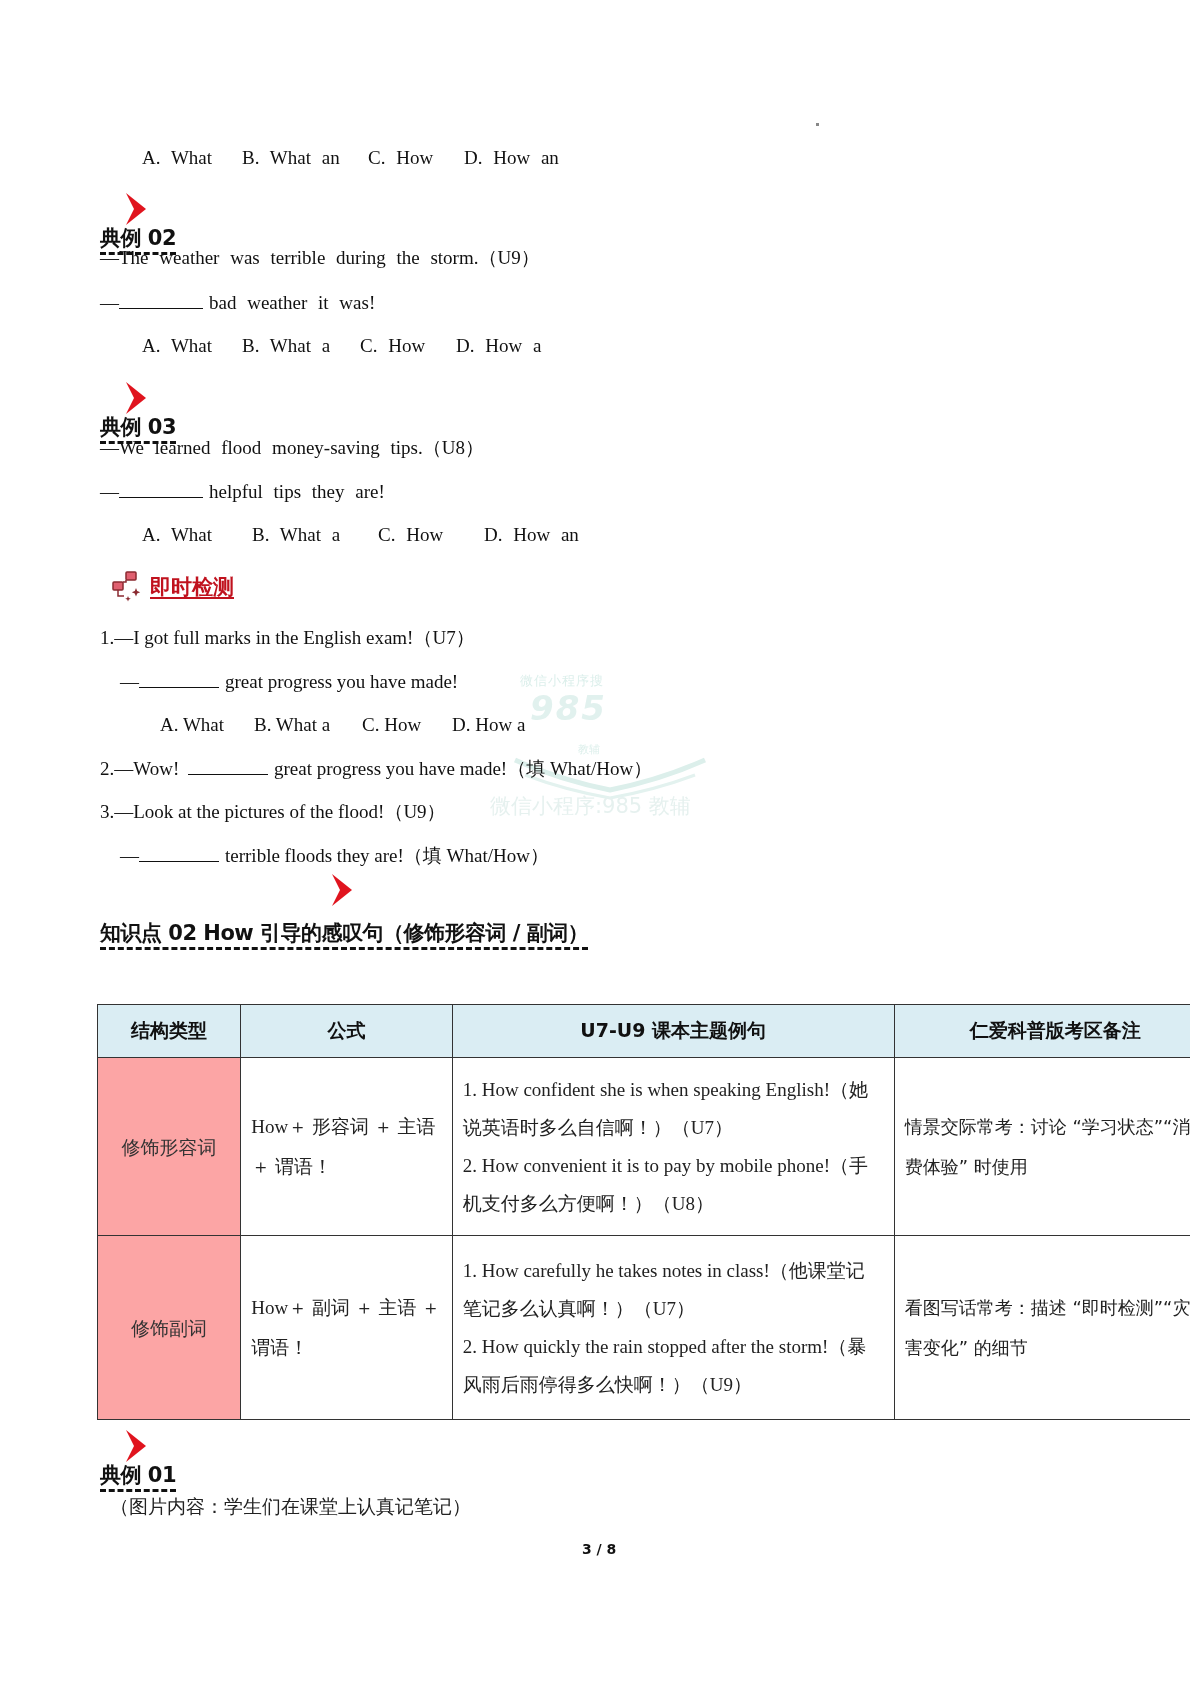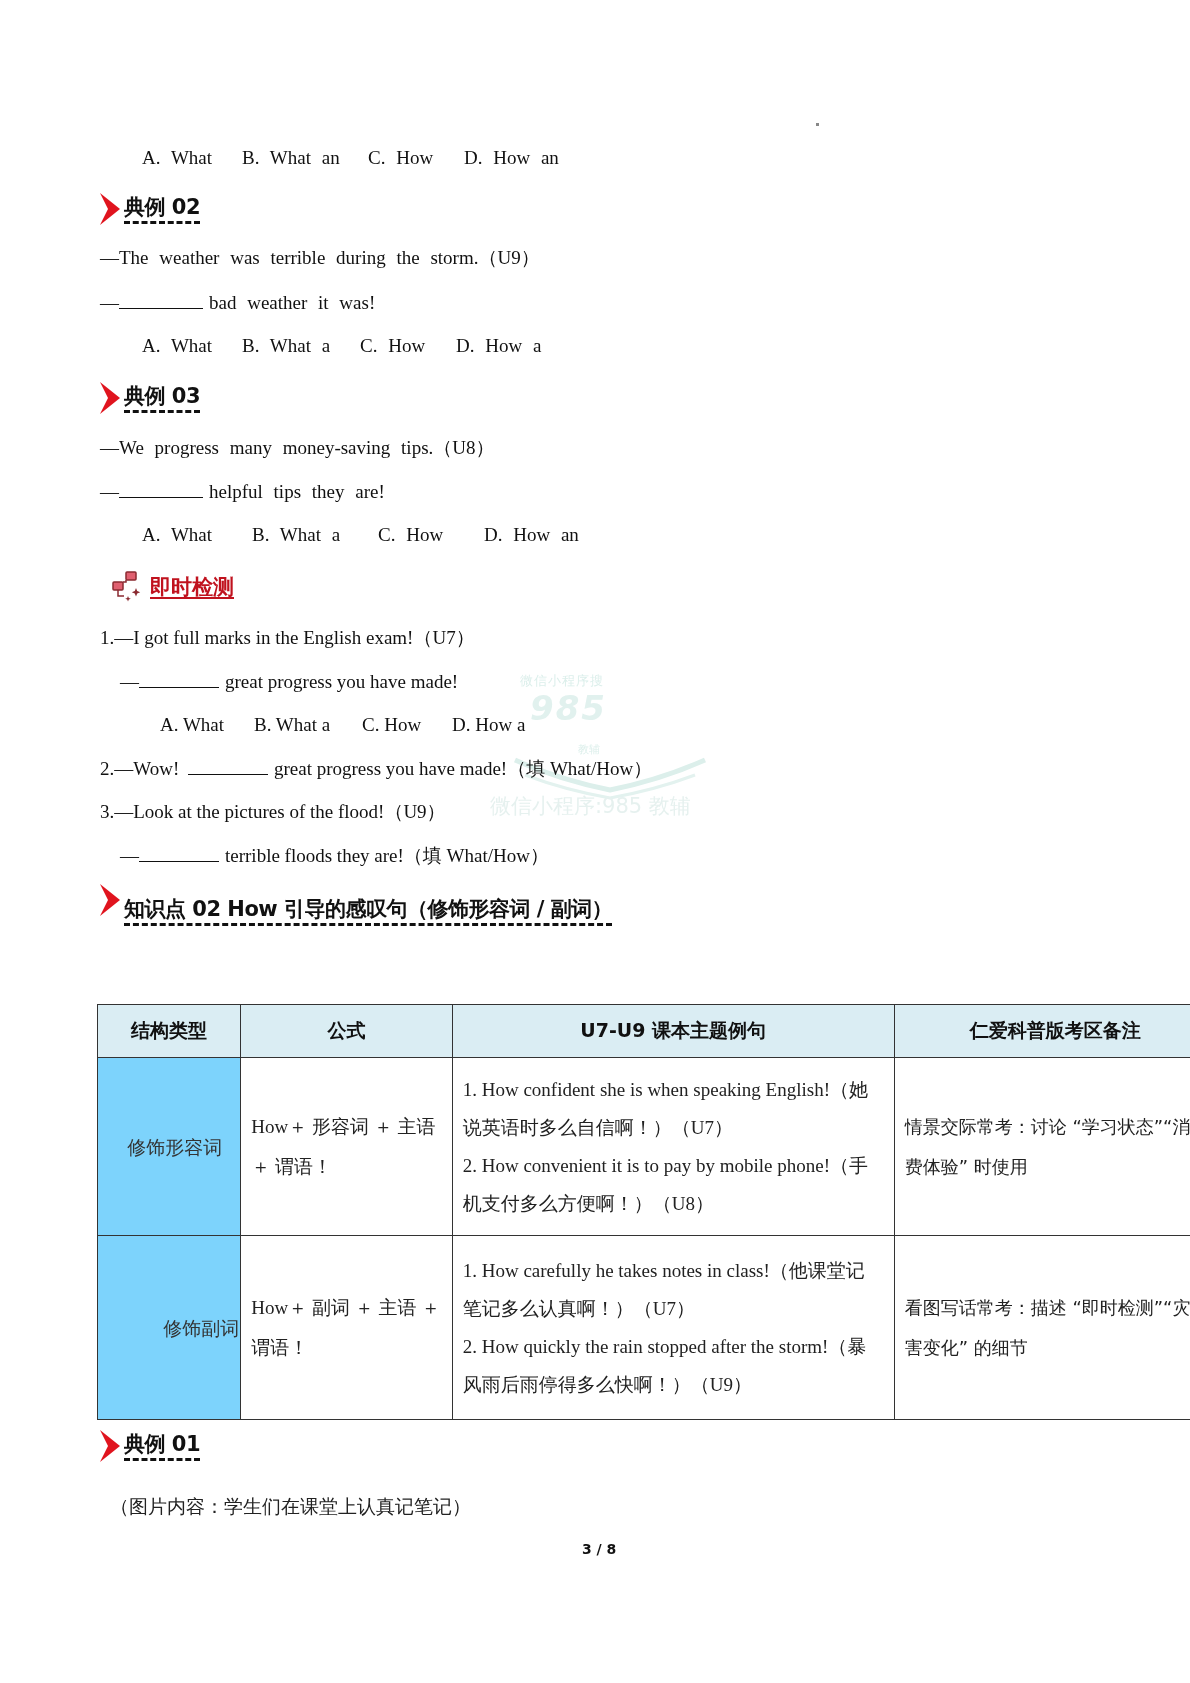--- a/index.html
+++ b/index.html
@@ -7,21 +7,21 @@
       width: 1190px; height: 1683px; position: relative; overflow: hidden;
       font-family: "Liberation Serif", "DejaVu Serif", serif;
       color: #111;
     }
     .abs { position: absolute; }
     .line { position: absolute; font-size: 19px; white-space: nowrap; line-height: 24px; }
     .spaced { word-spacing: 6px; }
     .opts { position: absolute; font-size: 19px; white-space: nowrap; line-height: 24px; }
     .opts span { display: inline-block; }
     .blank { display: inline-block; width: 84px; border-bottom: 1.5px solid #111; height: 18px; vertical-align: baseline; margin-right: 6px; }
-    .heading { position: absolute; display: flex; align-items: center; }
+    .heading { position: absolute; display: flex; align-items: center; flex-direction: column; }
     .arrow { width: 22px; height: 32px; margin-right: 2px; }
     .heading-text {
       font-family: "DejaVu Sans", sans-serif; font-weight: bold; font-size: 21px;
       color: #111; border-bottom: 3px dashed #111; padding-bottom: 1px; line-height: 26px;
       letter-spacing: -0.5px;
     }
     .test-heading { position: absolute; display: flex; align-items: center; }
     .test-text {
       font-family: "DejaVu Sans", sans-serif; font-weight: bold; font-size: 21px;
       color: #c0121e; text-decoration: underline; text-underline-offset: 3px;
@@ -35,21 +35,21 @@
     .wm-bottom { position: absolute; left: 0px; top: 120px; font-family: "DejaVu Sans", sans-serif; font-size: 21px; color: #e6f1ef; white-space: nowrap; }
     table.grammar {
       position: absolute; left: 97px; top: 1004px; width: 1120px;
       border-collapse: collapse; font-size: 19px;
     }
     table.grammar th, table.grammar td { border: 1.5px solid #333; }
     table.grammar th {
       background: #daedf3; height: 50px; font-family: "DejaVu Sans", sans-serif;
       font-weight: bold; font-size: 19px; text-align: center;
     }
-    table.grammar td.type { background: #7dd3fc; text-align: right; font-family: "DejaVu Sans", sans-serif; color: #333; line-height: 40px; }
+    table.grammar td.type { background: #fca5a5; text-align: center; font-family: "DejaVu Sans", sans-serif; color: #333; line-height: 40px; }
     table.grammar td.formula { padding: 0 10px; line-height: 40px; color: #222; }
     table.grammar td.examples { padding: 6px 10px; line-height: 38px; color: #222; }
     table.grammar td.notes { padding: 0 10px; line-height: 40px; color: #222; font-family: "DejaVu Sans", sans-serif; font-size: 18px; }
     .page-num { position: absolute; left: 582px; top: 1541px; font-family: "DejaVu Sans", sans-serif; font-weight: bold; font-size: 14px; }
     .caption { position: absolute; left: 110px; top: 1494px; font-family: "DejaVu Sans", sans-serif; font-size: 19px; color: #222; white-space: nowrap; }
   </style>
 </head>
 <body>
 
 <div class="dotmark"></div>
@@ -71,21 +71,21 @@
 <div class="opts spaced" style="left:142px; top:334px;">
   <span style="width:100px;">A. What</span><span style="width:118px;">B. What a</span><span style="width:96px;">C. How</span><span>D. How a</span>
 </div>
 
 <div class="heading" style="left:100px; top:382px;">
   <svg class="arrow" viewBox="0 0 22 32">
       <polygon points="0,0 20,16 0,32 8,16" fill="#e0141e"></polygon>
     </svg>
   <span class="heading-text">典例 03</span>
 </div>
-<div class="line spaced" style="left:100px; top:436px;">—We progress many money-saving tips.（U8）</div>
+<div class="line spaced" style="left:100px; top:436px;">—We learned flood money-saving tips.（U8）</div>
 <div class="line spaced" style="left:100px; top:479px;">
   <span>—</span><span class="blank"></span><span>helpful tips they are!</span>
 </div>
 <div class="opts spaced" style="left:142px; top:523px;">
   <span style="width:110px;">A. What</span><span style="width:126px;">B. What a</span><span style="width:106px;">C. How</span><span>D. How an</span>
 </div>
 
 <div class="test-heading" style="left:110px; top:570px;">
   <svg width="34" height="34" viewBox="0 0 34 34">
     <rect x="16" y="2" width="10" height="8" rx="1" fill="#e06070" stroke="#8a2a30" stroke-width="1.5"></rect>

